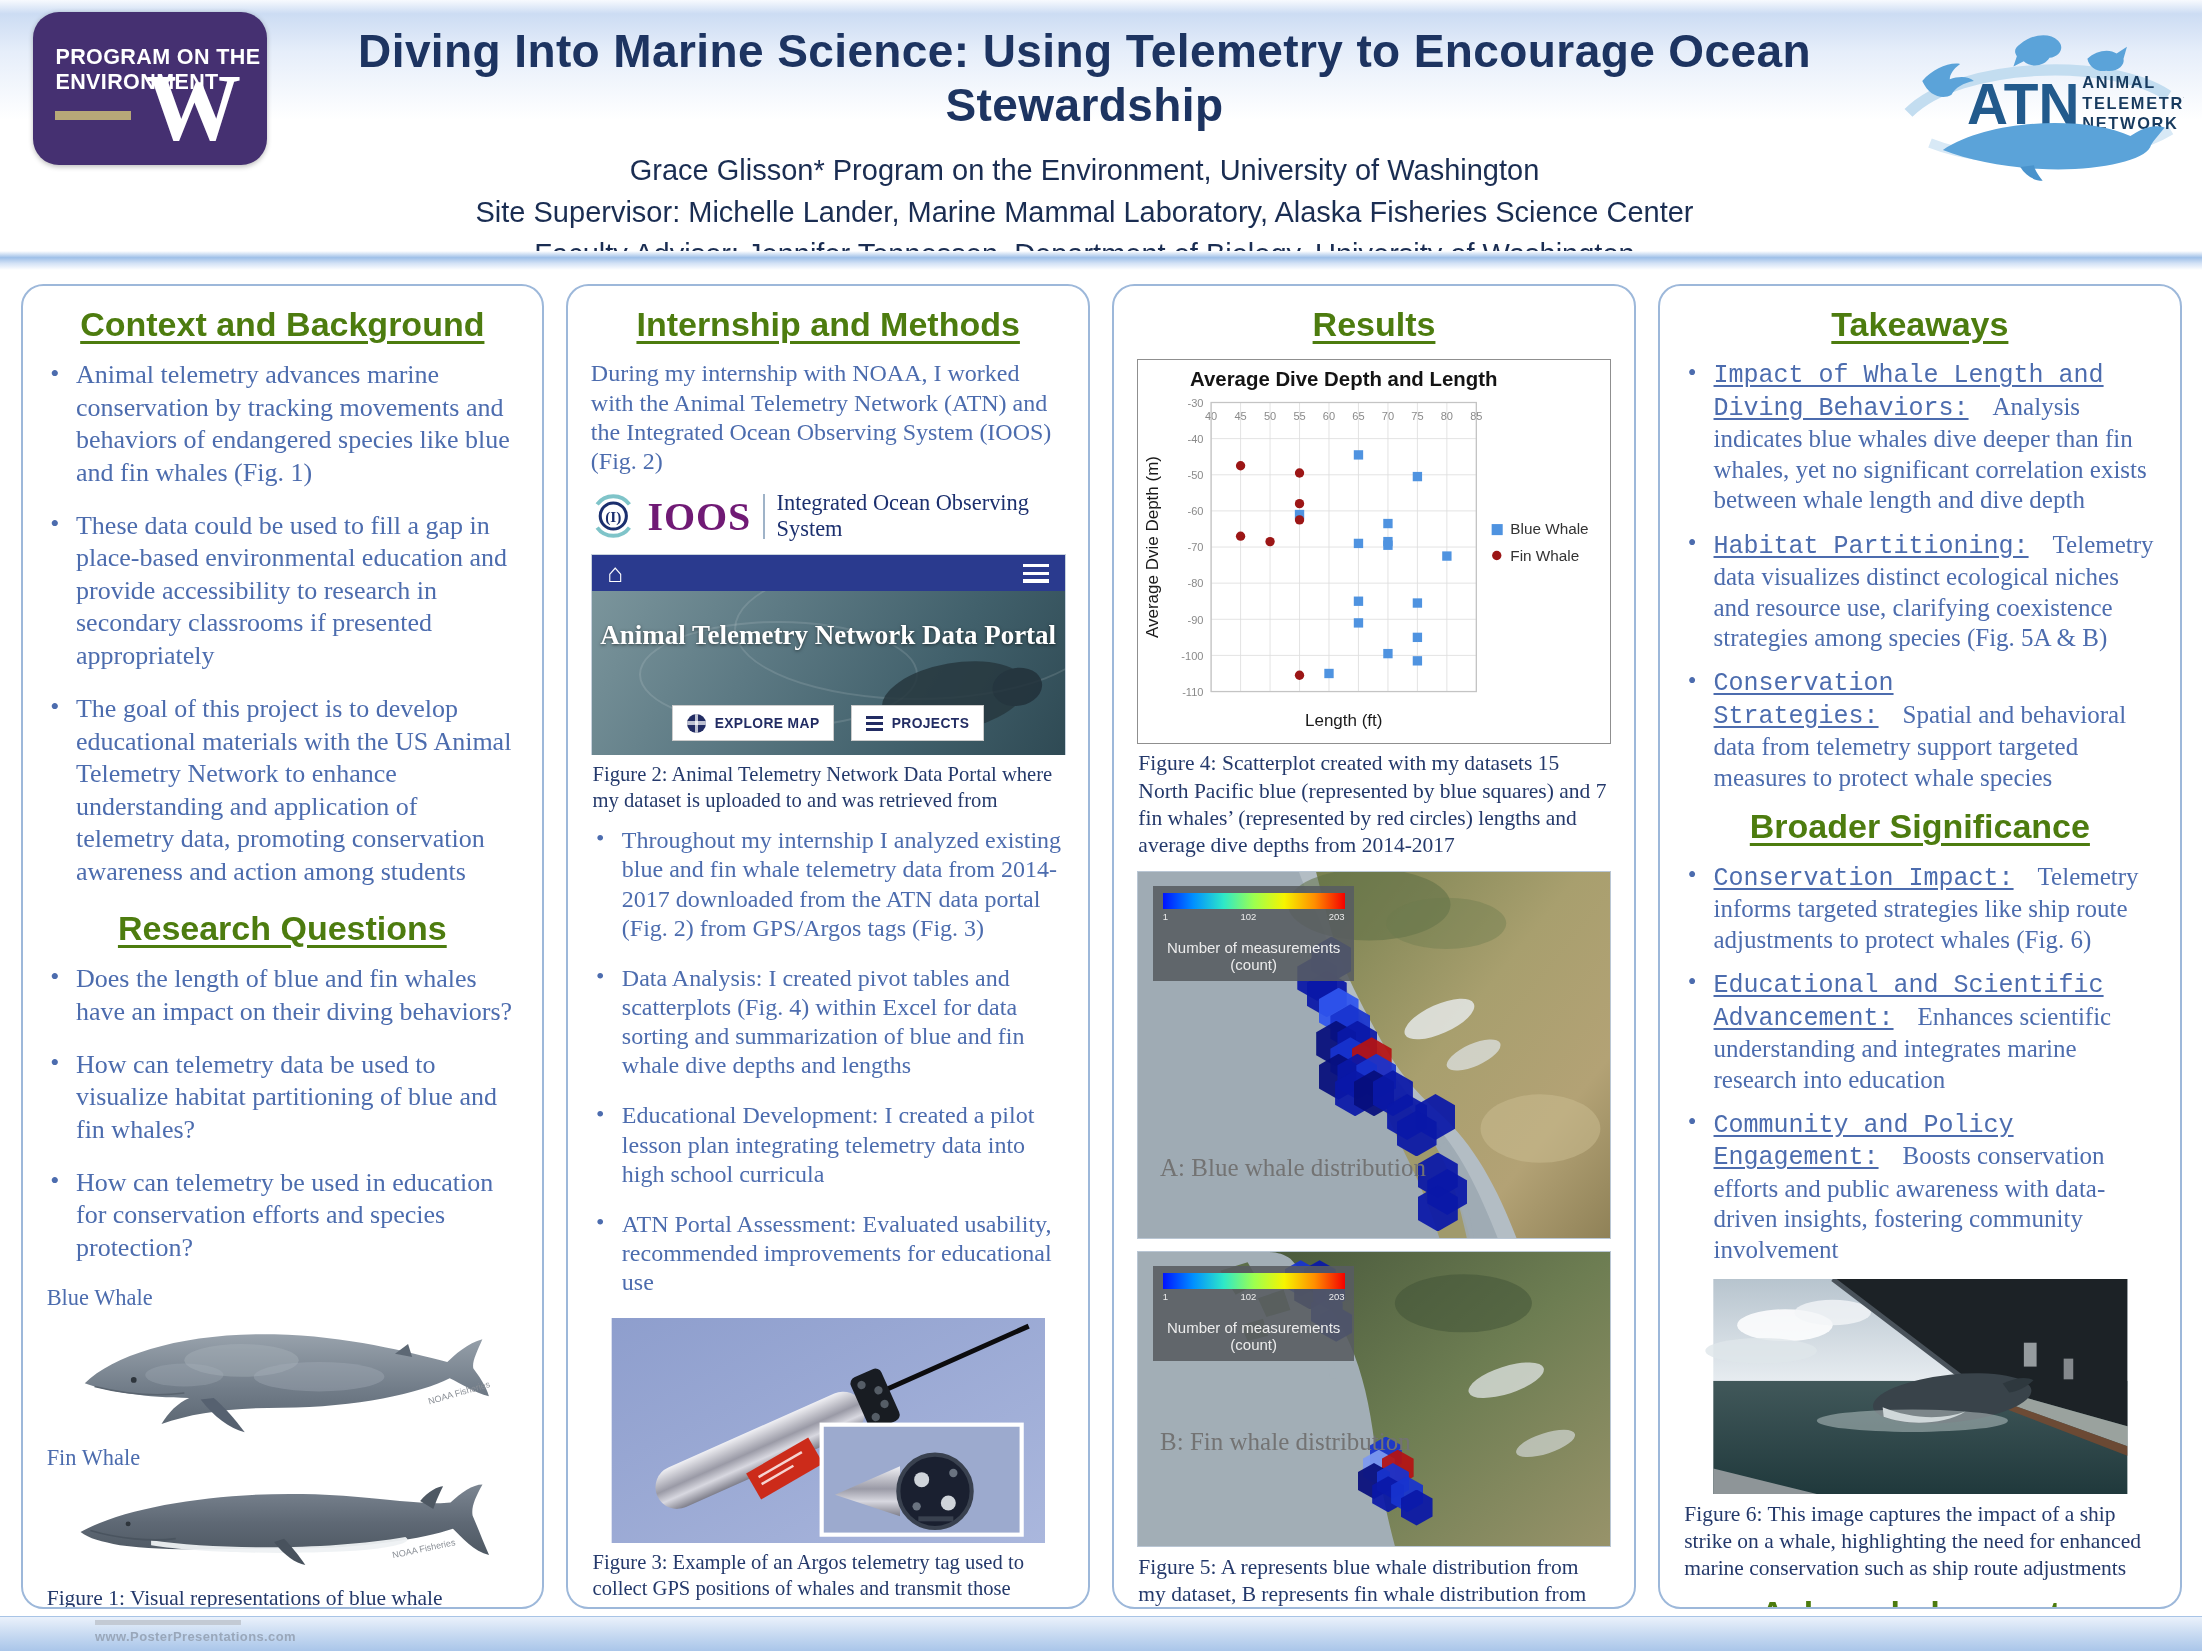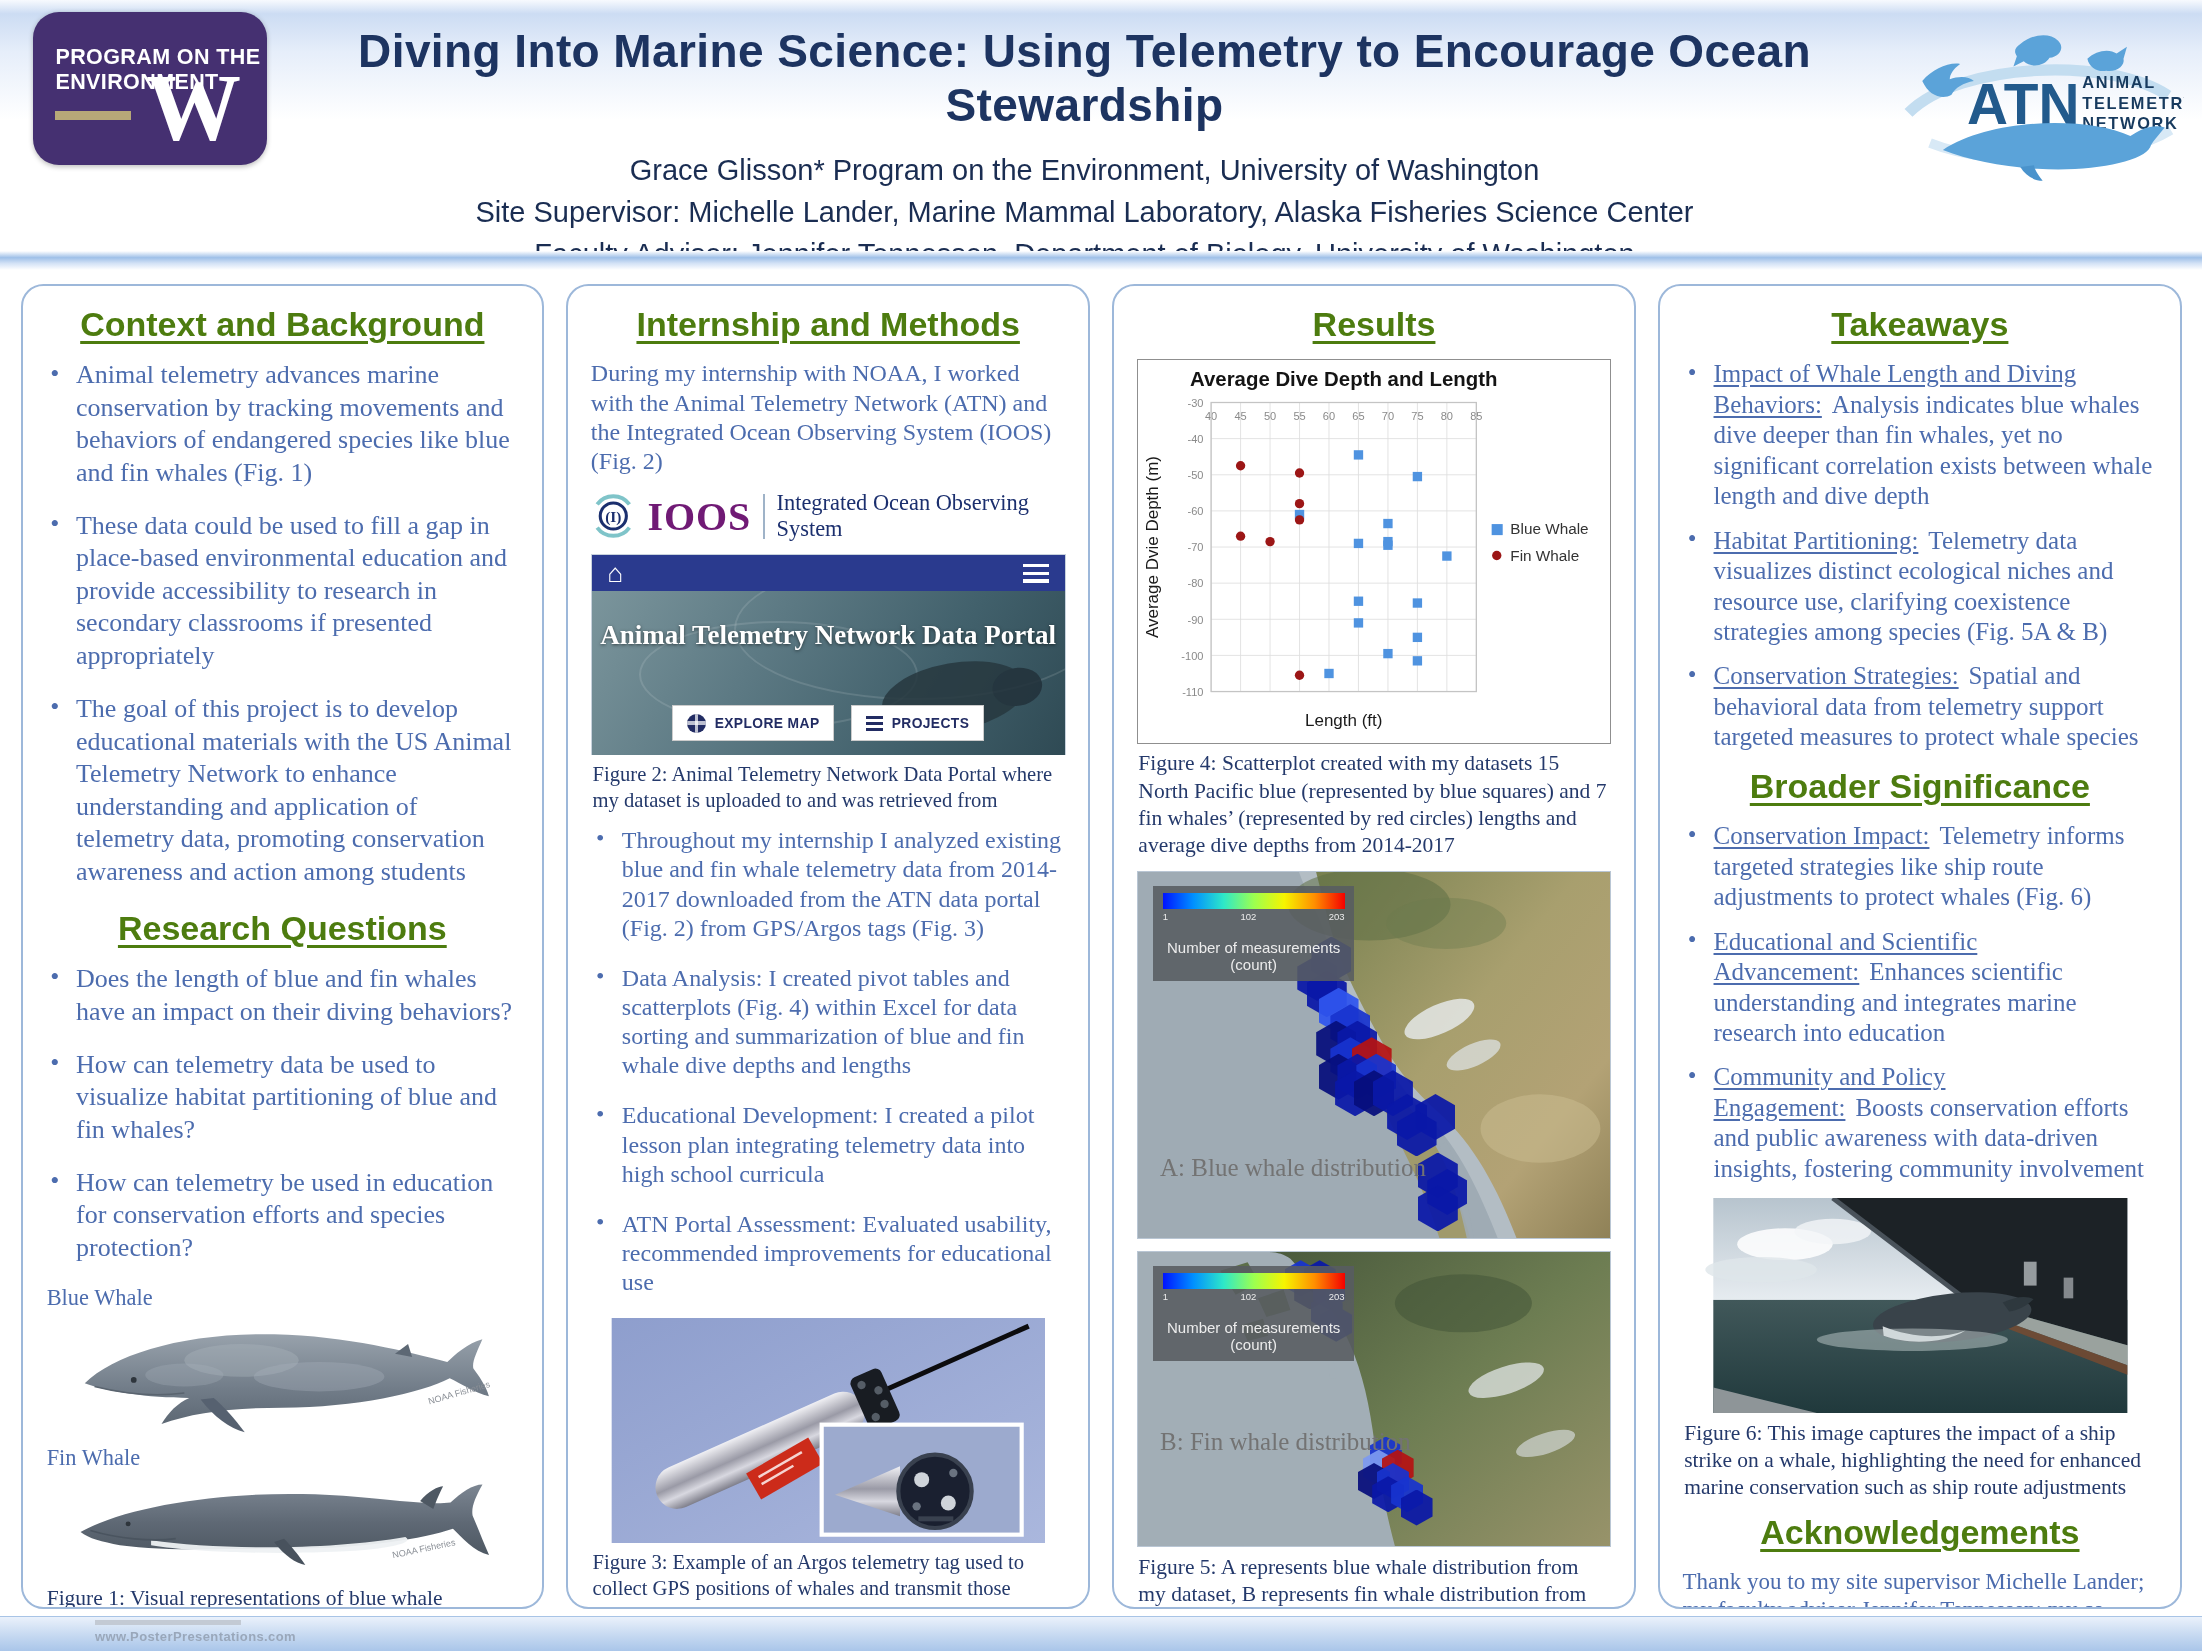--- a/index.html
+++ b/index.html
@@ -36,21 +36,21 @@
   .serif{font-family:"Liberation Serif",serif;}
 
   
   .c1 .body,.c2 .body{font-family:"Liberation Serif",serif;color:#4c6cae;}
   .c1 .body{font-size:26px;line-height:1.25;}
   .c2 .body{font-size:24px;line-height:1.22;}
   .c4 .body{font-family:"Liberation Serif",serif;color:#4c6cae;font-size:25px;line-height:1.22;}
   .blt{position:relative;padding-left:31px;margin:0 0 20.6px 0;}
   .blt::before{content:"\2022";position:absolute;left:5.2px;top:-1.7px;}
   .c4 .blt{margin-bottom:13.8px;}
-  .tk-lead{text-decoration:underline;text-underline-offset:3.4px;margin-right:10px;}
+  .tk-lead{text-decoration:underline;text-underline-offset:3.4px;margin-right:24px;font-family:Liberation Mono, monospace;}
   .intro{margin:0 0 13.8px 0;}
 
   .caption{font-family:"Liberation Serif",serif;color:#24396b;font-size:21.5px;line-height:1.26;margin:6.9px 1.7px 12px 1.7px;}
   .c2 .caption{font-size:20.6px;}
   .c4 .caption{font-size:21.5px;}
 
   
   .whale-label{font-family:"Liberation Serif",serif;color:#4c6cae;font-size:22.4px;margin:3.4px 0 1.7px 1.7px;}
   .whale-fig{width:100%;display:block;}
 

